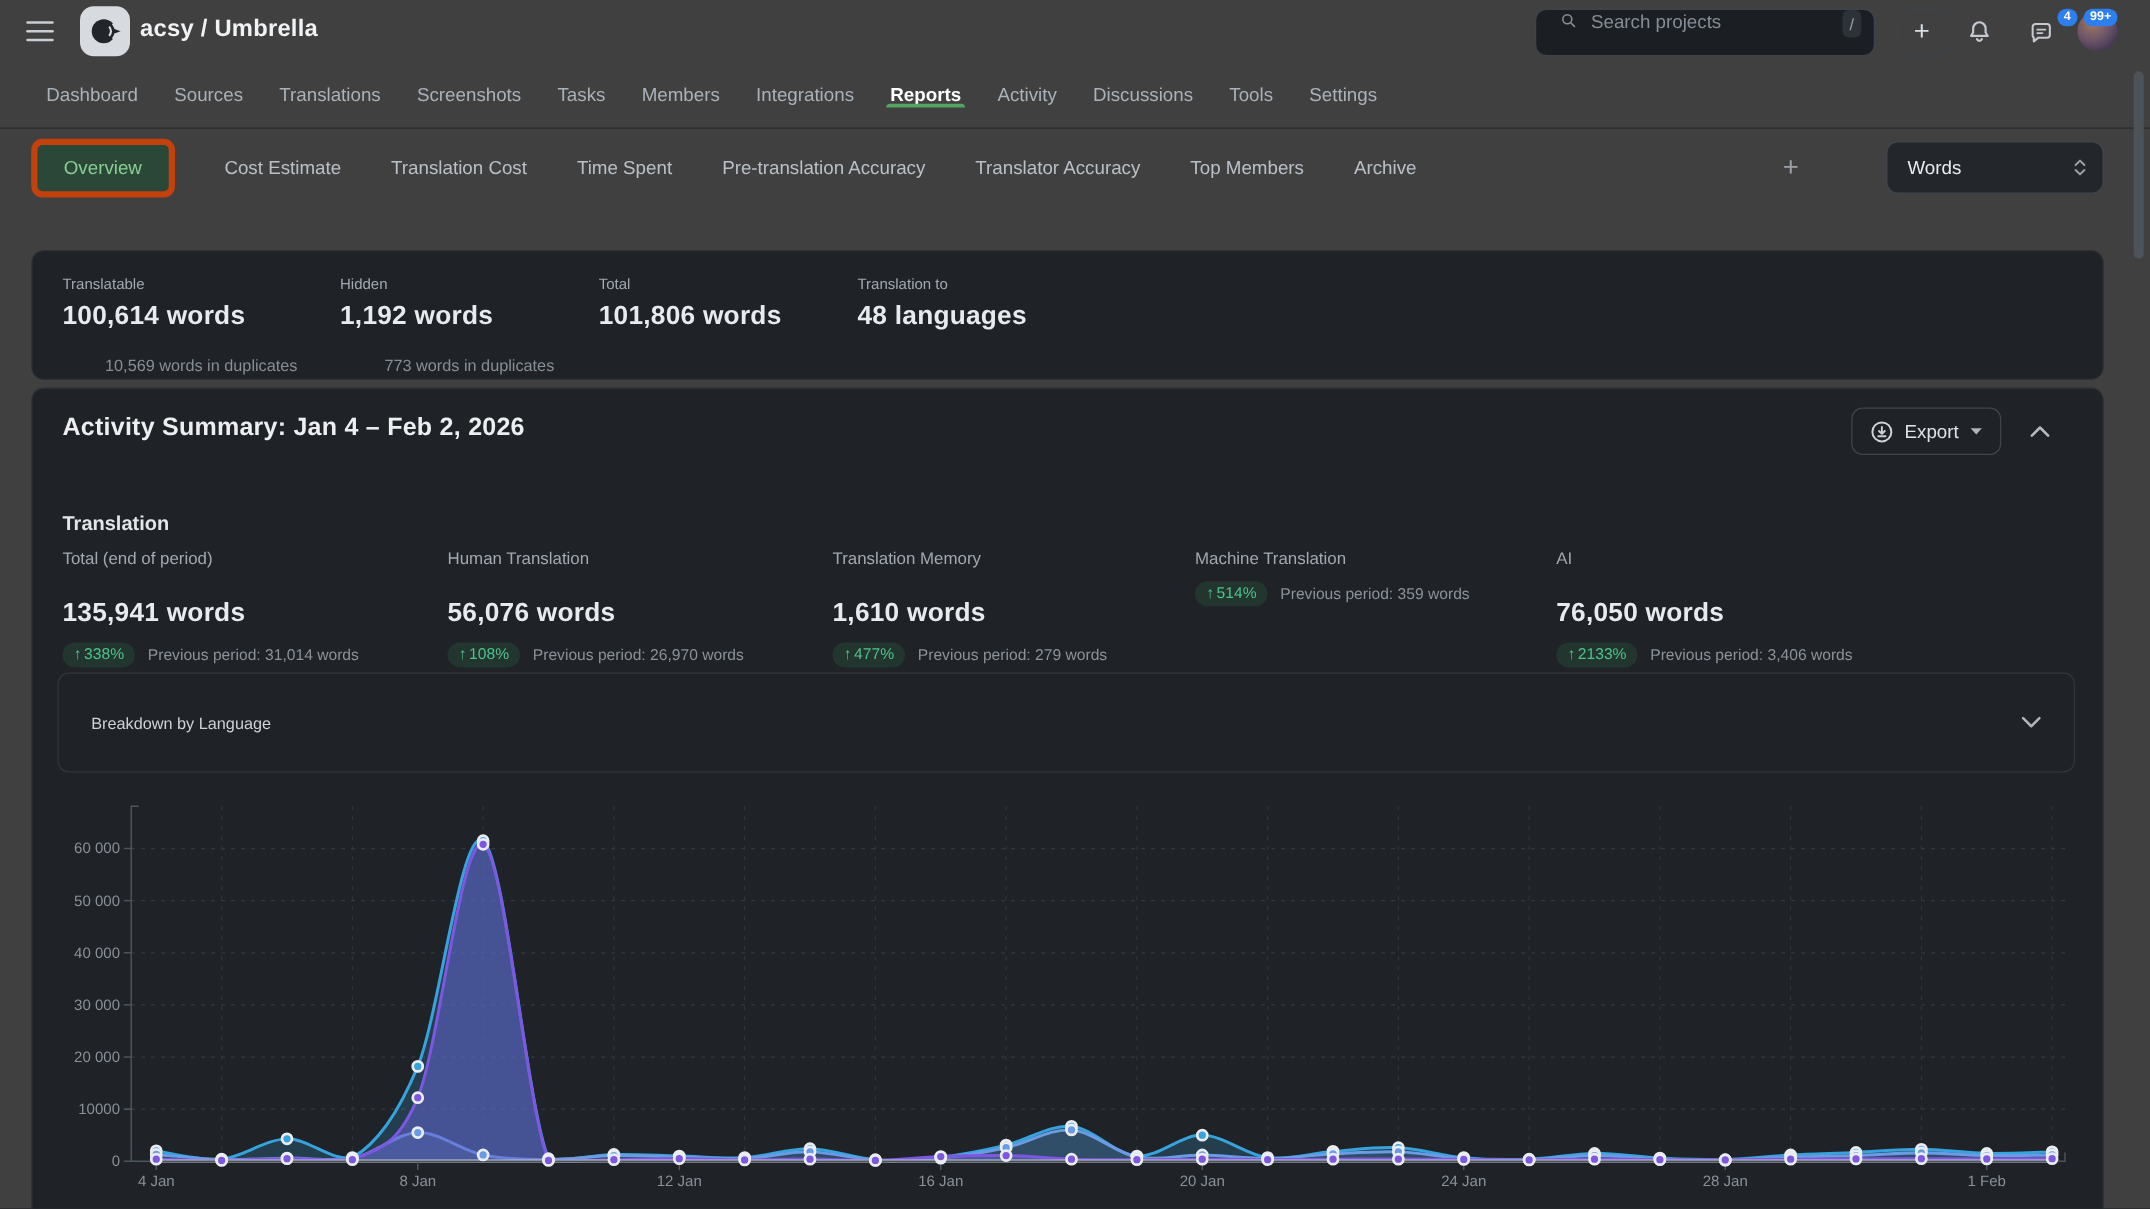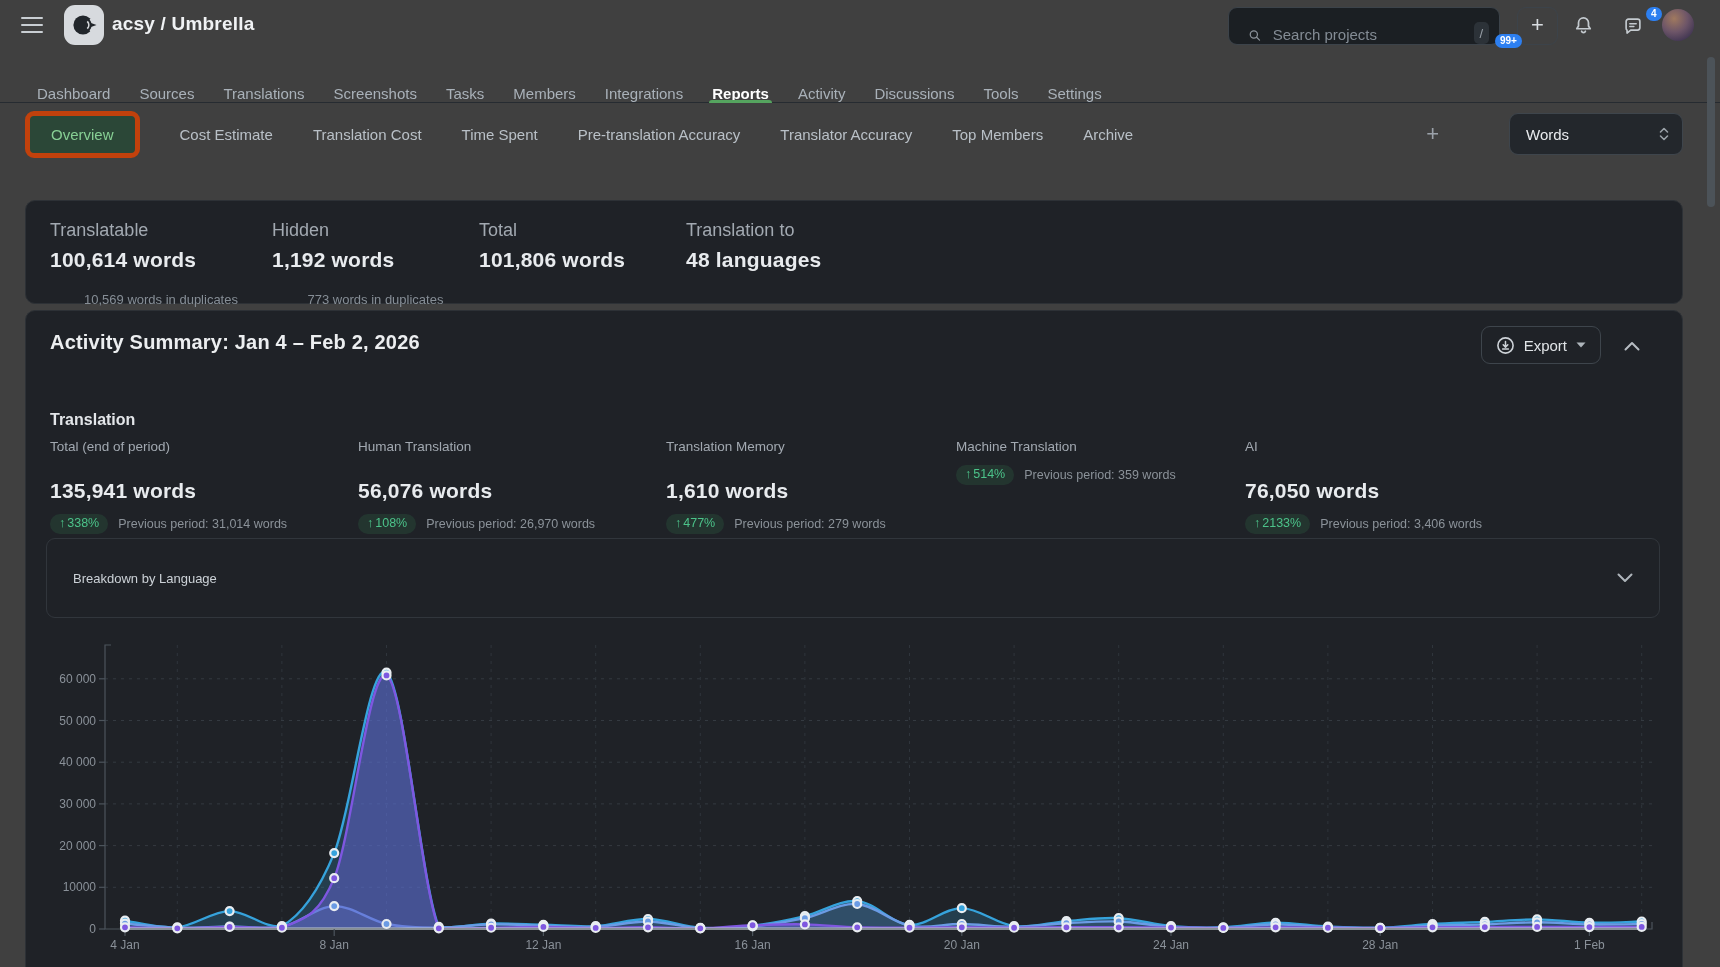--- a/index.html
+++ b/index.html
@@ -4,45 +4,45 @@
 <style>
   html,body{margin:0;padding:0;background:#16181c;}
   #app{position:relative;width:1720px;height:967px;overflow:hidden;background:#404040;
        font-family:"Liberation Sans",sans-serif;color:#e6e9ec;}
   
   .topbar{position:absolute;top:0;left:0;right:0;height:50px;}
   .hamburger{position:absolute;left:21px;top:17px;width:22px;height:16px;display:flex;flex-direction:column;justify-content:space-between;cursor:pointer;}
   .hamburger span{display:block;height:2.4px;background:#c9ced3;border-radius:2px;}
   .logo{position:absolute;left:64px;top:5px;width:40px;height:40px;border-radius:11px;background:#d7dade;display:flex;align-items:center;justify-content:center;cursor:pointer;}
   .proj-title{position:absolute;left:112px;top:13px;font-size:19px;font-weight:700;color:#f0f2f4;letter-spacing:.2px;cursor:pointer;}
-  .search{position:absolute;left:1228px;top:7px;width:272px;height:38px;border:1px solid #3c434a;border-radius:9px;background:#1b1f23;display:flex;align-items:flex-end;padding:0 10px 0 20px;box-sizing:border-box;}
+  .search{position:absolute;left:1228px;top:7px;width:272px;height:38px;border:1px solid #3c434a;border-radius:9px;background:#1b1f23;display:flex;align-items:flex-start;padding:0 10px 0 20px;box-sizing:border-box;}
   .search input{flex:1;background:transparent;border:none;outline:none;color:#dfe3e6;font-size:15px;margin-left:10px;font-family:inherit;}
   .search input::placeholder{color:#848c95;}
   .kbd{width:22px;height:22px;border-radius:5px;background:#2c3238;color:#99a0a8;font-size:13px;display:flex;align-items:center;justify-content:center;}
   .plus-btn{position:absolute;left:1517px;top:7px;width:41px;height:38px;border:1px solid #3c434a;border-radius:9px;display:flex;align-items:center;justify-content:center;color:#d9dde1;font-size:22px;font-weight:400;cursor:pointer;box-sizing:border-box;padding-bottom:2px;}
   .icon-btn{position:absolute;cursor:pointer;}
   .pill-badge{position:absolute;background:#2d7ff0;color:#fff;font-size:10px;font-weight:700;border-radius:999px;padding:2px 5px;line-height:1;z-index:3;}
   .avatar{position:absolute;left:1662px;top:9px;width:32px;height:32px;border-radius:50%;cursor:pointer;background:radial-gradient(circle at 38% 30%,#a0795f 0%,#6d5568 45%,#473a55 75%,#2c2536 100%);}
   
-  .navbar{position:absolute;top:50px;left:0;right:0;height:52px;border-bottom:1px solid #262b31;display:flex;align-items:flex-end;padding-left:37px;column-gap:29px;}
+  .navbar{position:absolute;top:50px;left:0;right:0;height:52px;border-bottom:1px solid #262b31;display:flex;align-items:center;padding-left:37px;column-gap:29px;}
   .nav-tab{display:flex;align-items:center;font-size:15px;color:#a9b1b9;position:relative;cursor:pointer;white-space:nowrap;}
   .nav-tab.active{color:#ffffff;font-weight:700;}
   .nav-tab.active::after{content:"";position:absolute;left:-3px;right:-3px;bottom:-1px;height:3px;background:#55a45f;border-radius:3px 3px 0 0;}
   
   .subtabs{position:absolute;top:112px;left:25px;right:37px;height:44px;display:flex;align-items:center;gap:40px;}
   .report-tab{font-size:15px;color:#b9c0c7;cursor:pointer;white-space:nowrap;}
   .report-tab.active{background:#2b4737;border:5px solid #c2410c;color:#87cf94;border-radius:9px;padding:10px 21px;font-weight:400;}
   .add-report{margin-left:auto;margin-right:30px;color:#9aa1a9;font-size:22px;cursor:pointer;line-height:1;}
   .unit-select{width:174px;height:42px;border:1px solid #3e454c;border-radius:9px;background:#23272c;display:flex;align-items:center;padding:0 13px 0 16px;color:#e9ebee;font-size:15px;box-sizing:border-box;cursor:pointer;}
   .unit-select .arrows{margin-left:auto;}
   
   .card{position:absolute;background:#1f2227;border:1px solid #2d3136;border-radius:10px;box-sizing:border-box;}
   .stats-card{top:200px;left:25px;width:1658px;height:104px;display:flex;padding:19px 0 0 24px;}
   .stat:nth-child(1){width:222px;} .stat:nth-child(2){width:207px;} .stat:nth-child(3){width:207px;}
-  .stat-label{font-size:18px;color:#a2a9b1;margin-bottom:7px;}
+  .stat-label{font-size:12px;color:#a2a9b1;margin-bottom:7px;}
   .stat-value{font-size:21px;font-weight:700;color:#e8ebee;letter-spacing:.2px;}
   .stat-note{font-size:13px;color:#868e96;margin-top:20px;text-align:center;}
   .activity-card{top:310px;left:25px;width:1658px;height:720px;border-radius:10px;}
   .activity-title{position:absolute;left:24px;top:20px;font-size:20px;font-weight:700;color:#eceef0;letter-spacing:.2px;}
   .export-btn{position:absolute;right:81px;top:15px;height:38px;border:1px solid #3e454c;border-radius:9px;display:flex;align-items:center;gap:9px;padding:0 14px;color:#e0e4e7;font-size:15px;cursor:pointer;box-sizing:border-box;}
   .collapse-btn{position:absolute;right:42px;top:26px;cursor:pointer;}
   .section-title{position:absolute;left:24px;top:100px;font-size:16px;font-weight:700;color:#e3e6e9;}
   .metrics{position:absolute;left:24px;top:128px;display:flex;}
   .metric:nth-child(1){width:308px;} .metric:nth-child(2){width:308px;} .metric:nth-child(3){width:290px;} .metric:nth-child(4){width:289px;}
   .metric-label{font-size:13.5px;color:#a2a9b1;}
@@ -88,21 +88,21 @@
     </div>
 
     <div class="plus-btn">+</div>
 
     <div class="icon-btn" style="left:1572px;top:14px;">
       <svg width="23" height="23" viewBox="0 0 24 24">
         <path d="M12 4a5.2 5.2 0 0 0-5.2 5.2v3.3L5 15.4h14l-1.8-2.9V9.2A5.2 5.2 0 0 0 12 4z" fill="none" stroke="#c4cacf" stroke-width="1.8" stroke-linejoin="round"></path>
         <path d="M10 18a2.1 2.1 0 0 0 4 0" fill="none" stroke="#c4cacf" stroke-width="1.8" stroke-linecap="round"></path>
       </svg>
     </div>
-    <div class="pill-badge" style="left:1495px;top:7px;margin-top:27px;">99+</div>
+    <div class="pill-badge" style="left:1667px;top:7px;">99+</div>
 
     <div class="icon-btn" style="left:1622px;top:15px;">
       <svg width="22" height="22" viewBox="0 0 24 24">
         <path d="M4.5 7A2.5 2.5 0 0 1 7 4.5h10A2.5 2.5 0 0 1 19.5 7v7a2.5 2.5 0 0 1-2.5 2.5H9.5l-4 3.2v-3.2A2.5 2.5 0 0 1 4.5 14z" fill="none" stroke="#c4cacf" stroke-width="1.8" stroke-linejoin="round"></path>
         <line x1="8.5" y1="9.5" x2="15.5" y2="9.5" stroke="#c4cacf" stroke-width="1.6" stroke-linecap="round"></line>
         <line x1="8.5" y1="12.5" x2="13" y2="12.5" stroke="#c4cacf" stroke-width="1.6" stroke-linecap="round"></line>
       </svg>
     </div>
     <div class="pill-badge" style="left:1646px;top:7px;">4</div>
 

